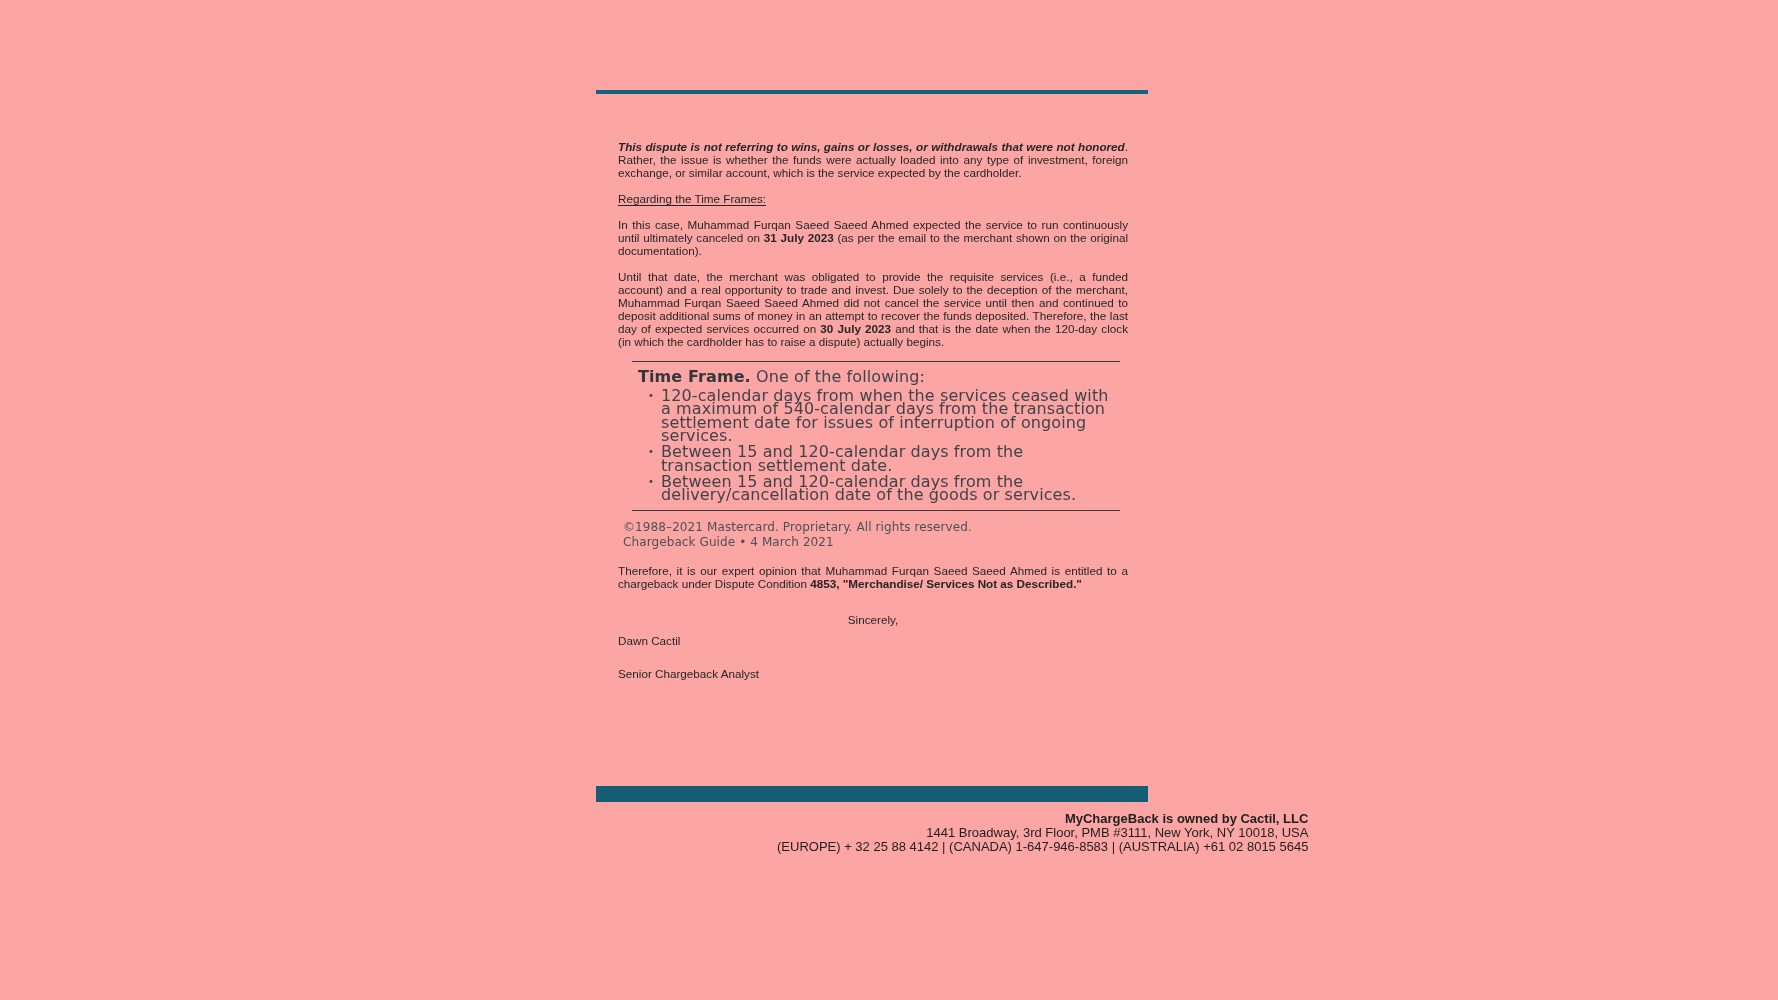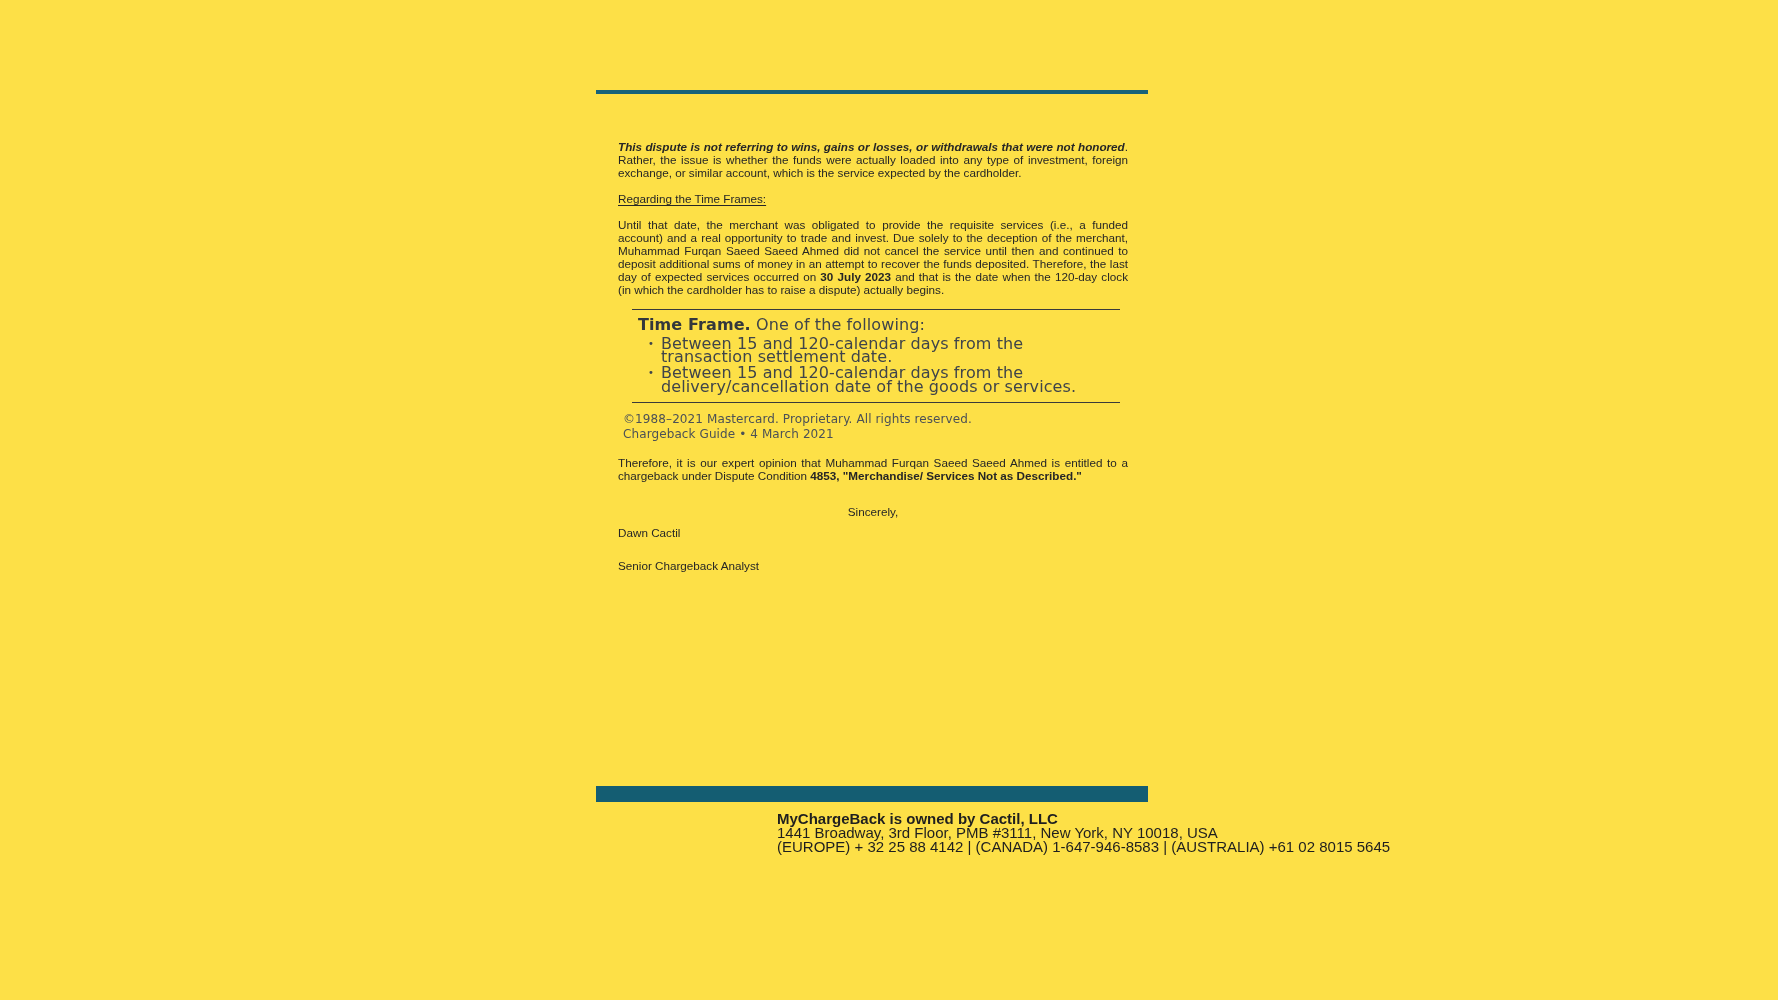--- a/index.html
+++ b/index.html
@@ -4,21 +4,21 @@
 <style>
   html, body {
     margin: 0;
     padding: 0;
     background: #ffffff;
   }
   .canvas {
     position: relative;
     width: 1778px;
     height: 1000px;
-    background: #fde047;
+    background: #fca5a5;
     overflow: hidden;
     font-family: "Liberation Sans", sans-serif;
     color: #262626;
   }
   
   .top-rule {
     position: absolute;
     left: 596px;
     top: 90px;
     width: 552px;
@@ -97,47 +97,50 @@
     left: 596px;
     top: 786px;
     width: 552px;
     height: 16px;
     background: #145d72;
   }
   .footer {
     position: absolute;
     left: 777px;
     top: 812px;
-    font-size: 15px;
+    font-size: 13px;
     line-height: 13.8px;
     color: #1f1f1f;
     white-space: nowrap;
+    text-align: right;
   }
   .footer p { margin: 0; }
   .f-bold { font-weight: bold; }
 </style>
 </head>
 <body>
 
 <div class="canvas">
 
   <div class="top-rule"></div>
 
   <div class="content">
 
     <p class="body-par"><span class="seg-bold-italic">This dispute is not referring to wins, gains or losses, or withdrawals that were not honored</span><span>. Rather, the issue is whether the funds were actually loaded into any type of investment, foreign exchange, or similar account, which is the service expected by the cardholder.</span></p>
 
     <p class="heading">Regarding the Time Frames:</p>
 
+    <p class="body-par"><span>In this case, Muhammad Furqan Saeed Saeed Ahmed expected the service to run continuously until ultimately canceled on </span><span class="seg-bold">31 July 2023</span><span> (as per the email to the merchant shown on the original documentation).</span></p>
 
     <p class="body-par"><span>Until that date, the merchant was obligated to provide the requisite services (i.e., a funded account) and a real opportunity to trade and invest. Due solely to the deception of the merchant, Muhammad Furqan Saeed Saeed Ahmed did not cancel the service until then and continued to deposit additional sums of money in an attempt to recover the funds deposited. Therefore, the last day of expected services occurred on </span><span class="seg-bold">30 July 2023</span><span> and that is the date when the 120-day clock (in which the cardholder has to raise a dispute) actually begins.</span></p>
 
     <div class="quote-box">
       <p class="quote-label"><span class="ql-bold">Time Frame.</span> <span>One of the following:</span></p>
       <ul class="quote-bullets">
+          <li>120-calendar days from when the services ceased with a maximum of 540-calendar days from the transaction settlement date for issues of interruption of ongoing services.</li>
           <li>Between 15 and 120-calendar days from the transaction settlement date.</li>
           <li>Between 15 and 120-calendar days from the delivery/cancellation date of the goods or services.</li>
         </ul>
     </div>
 
     <div class="source">
       <p>©1988–2021 Mastercard. Proprietary. All rights reserved.</p>
       <p>Chargeback Guide • 4 March 2021</p>
     </div>
 

